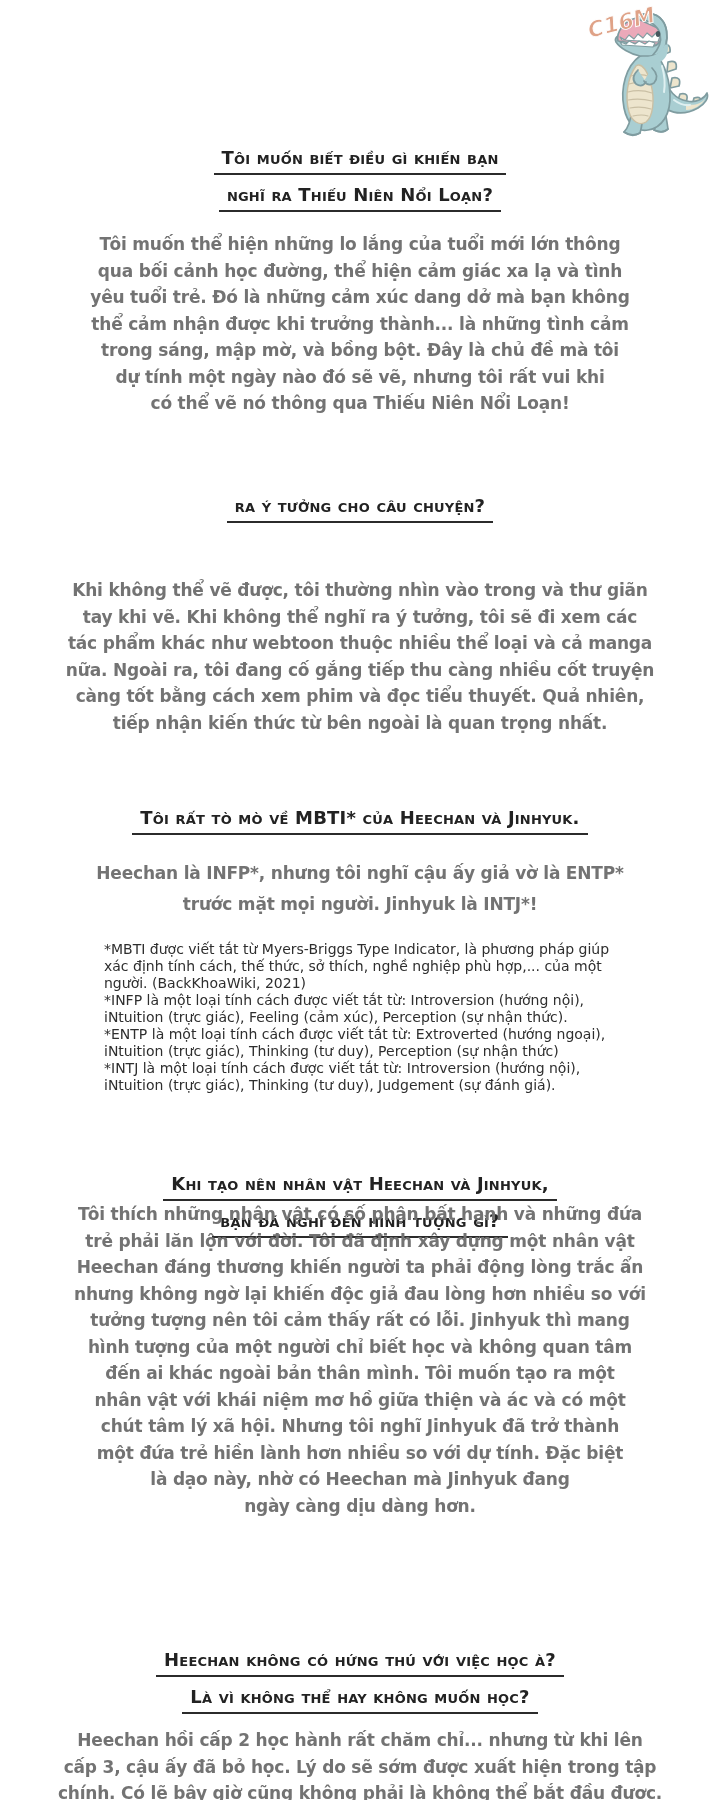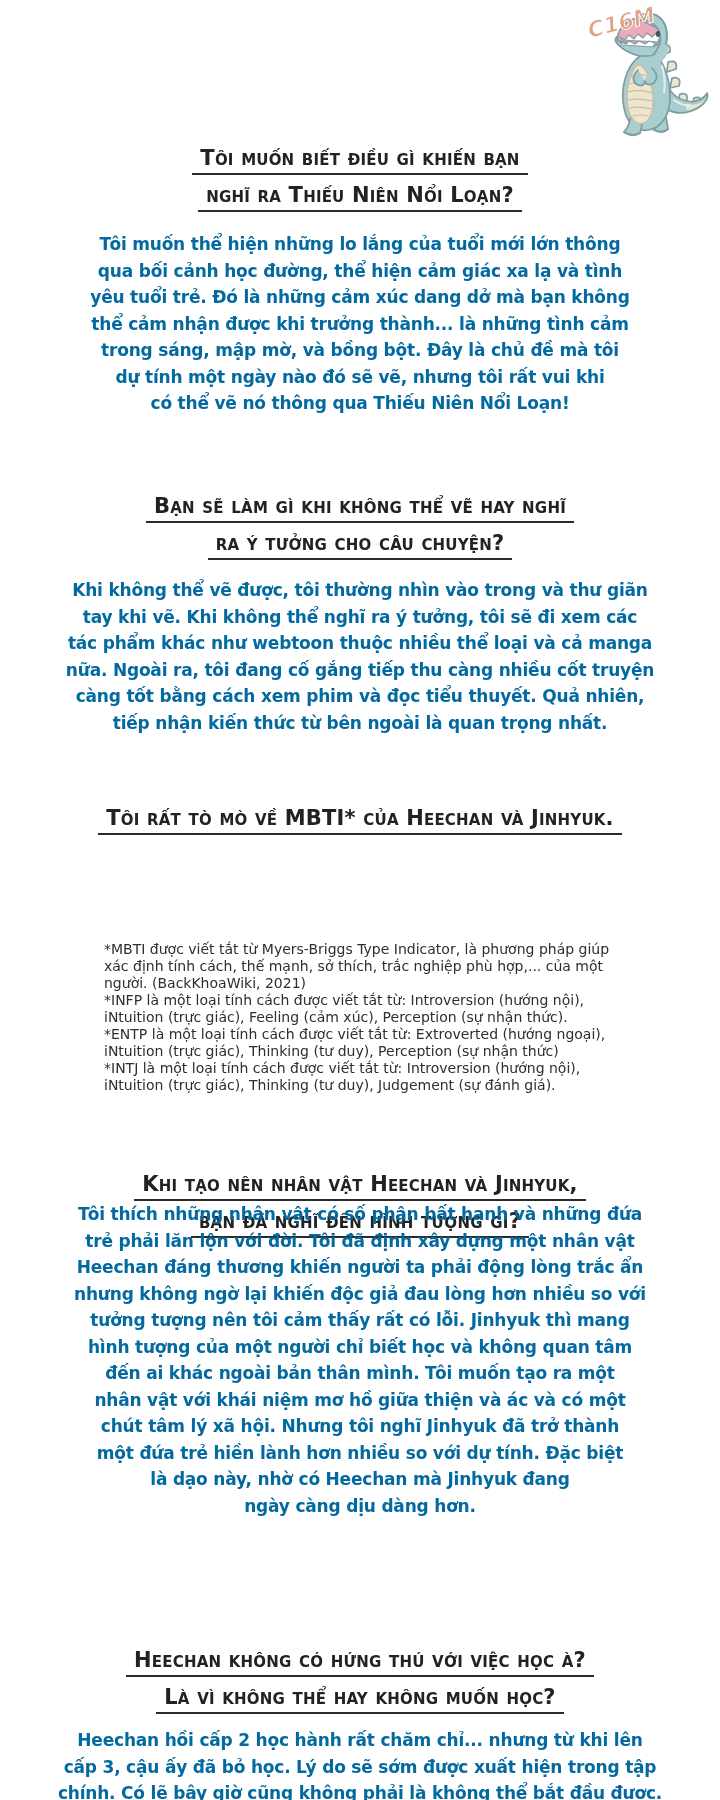--- a/index.html
+++ b/index.html
@@ -11,39 +11,39 @@
     font-family:"DejaVu Sans", sans-serif;
     color:#1a1a1a;
   }
   .abs{position:absolute;left:0;width:100%;}
 
   
   .question{
     text-align:center;
     font-variant:small-caps;
     font-weight:700;
-    font-size:21px;
+    font-size:18px;
     letter-spacing:.2px;
     color:#222222;
   }
   .question div{margin-bottom:8px;white-space:nowrap;line-height:24px;}
   .question span{
     display:inline-block;
     border-bottom:2px solid #2b2b2b;
     padding:0 8px 3px 8px;
   }
 
   
   .answer{
     text-align:center;
     font-weight:700;
     font-size:17px;
     line-height:26.5px;
     letter-spacing:-.2px;
-    color:#0369a1;
+    color:#737373;
   }
   .answer div{white-space:nowrap;}
   .answer.wide div{line-height:31px;}
 
   
   .footnotes{
     font-size:14px;
     line-height:17px;
     font-weight:400;
     color:#2e2e2e;
@@ -131,38 +131,41 @@
       <div><span>Tôi muốn thể hiện những lo lắng của tuổi mới lớn thông</span></div>
       <div><span>qua bối cảnh học đường, thể hiện cảm giác xa lạ và tình</span></div>
       <div><span>yêu tuổi trẻ. Đó là những cảm xúc dang dở mà bạn không</span></div>
       <div><span>thể cảm nhận được khi trưởng thành... là những tình cảm</span></div>
       <div><span>trong sáng, mập mờ, và bồng bột. Đây là chủ đề mà tôi</span></div>
       <div><span>dự tính một ngày nào đó sẽ vẽ, nhưng tôi rất vui khi</span></div>
       <div><span>có thể vẽ nó thông qua Thiếu Niên Nổi Loạn!</span></div>
     </div>
 
   <div class="abs question" id="q2" style="top:494px">
-      <div><span>Bạn sẽ làm gì khi không thể vẽ hay nghĩ</span></div>
       <div><span>ra ý tưởng cho câu chuyện?</span></div>
     </div>
   <div class="abs answer" id="a2" style="top:577px">
       <div><span>Khi không thể vẽ được, tôi thường nhìn vào trong và thư giãn</span></div>
       <div><span>tay khi vẽ. Khi không thể nghĩ ra ý tưởng, tôi sẽ đi xem các</span></div>
       <div><span>tác phẩm khác như webtoon thuộc nhiều thể loại và cả manga</span></div>
       <div><span>nữa. Ngoài ra, tôi đang cố gắng tiếp thu càng nhiều cốt truyện</span></div>
       <div><span>càng tốt bằng cách xem phim và đọc tiểu thuyết. Quả nhiên,</span></div>
       <div><span>tiếp nhận kiến thức từ bên ngoài là quan trọng nhất.</span></div>
     </div>
 
   <div class="abs question" id="q3" style="top:806px">
       <div><span>Tôi rất tò mò về MBTI* của Heechan và Jinhyuk.</span></div>
     </div>
+  <div class="abs answer wide" id="a3" style="top:858px">
+      <div><span>Heechan là INFP*, nhưng tôi nghĩ cậu ấy giả vờ là ENTP*</span></div>
+      <div><span>trước mặt mọi người. Jinhyuk là INTJ*!</span></div>
+    </div>
   <div class="abs footnotes" id="fn3" style="top:941px">
       <div><span>*MBTI được viết tắt từ Myers-Briggs Type Indicator, là phương pháp giúp</span></div>
-      <div><span>xác định tính cách, thế mạnh, sở thích, trắc nghiệp phù hợp,... của một</span></div>
+      <div><span>xác định tính cách, thế thức, sở thích, nghề nghiệp phù hợp,... của một</span></div>
       <div><span>người. (BackKhoaWiki, 2021)</span></div>
       <div><span>*INFP là một loại tính cách được viết tắt từ: Introversion (hướng nội),</span></div>
       <div><span>iNtuition (trực giác), Feeling (cảm xúc), Perception (sự nhận thức).</span></div>
       <div><span>*ENTP là một loại tính cách được viết tắt từ: Extroverted (hướng ngoại),</span></div>
       <div><span>iNtuition (trực giác), Thinking (tư duy), Perception (sự nhận thức)</span></div>
       <div><span>*INTJ là một loại tính cách được viết tắt từ: Introversion (hướng nội),</span></div>
       <div><span>iNtuition (trực giác), Thinking (tư duy), Judgement (sự đánh giá).</span></div>
     </div>
 
   <div class="abs question" id="q4" style="top:1172px">

